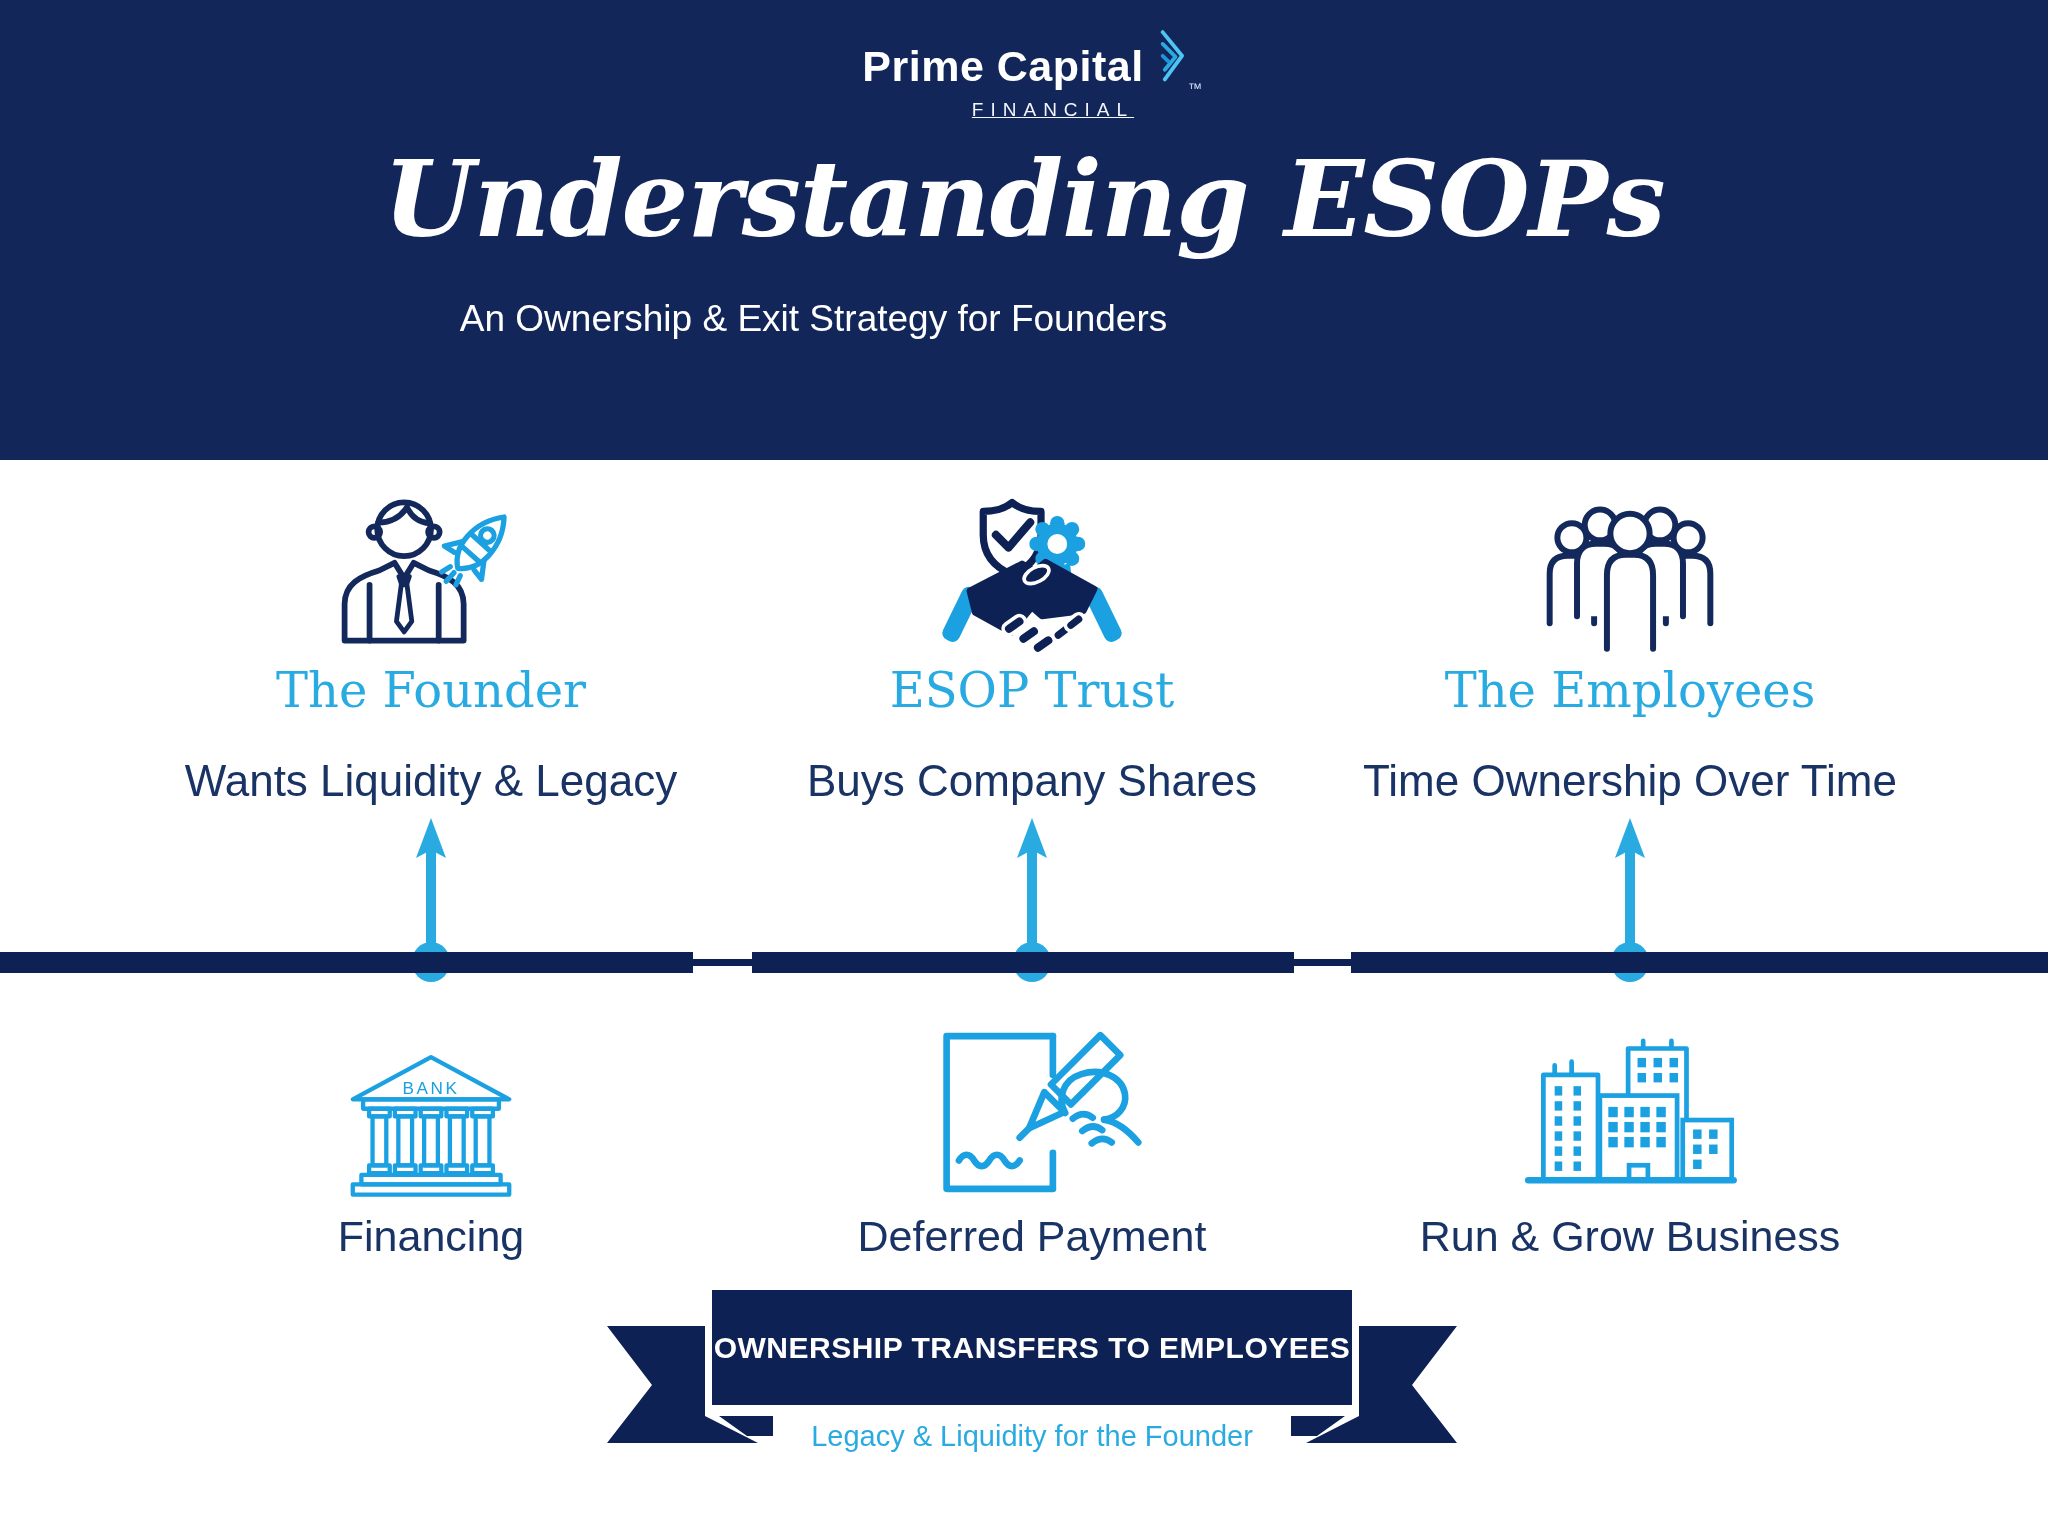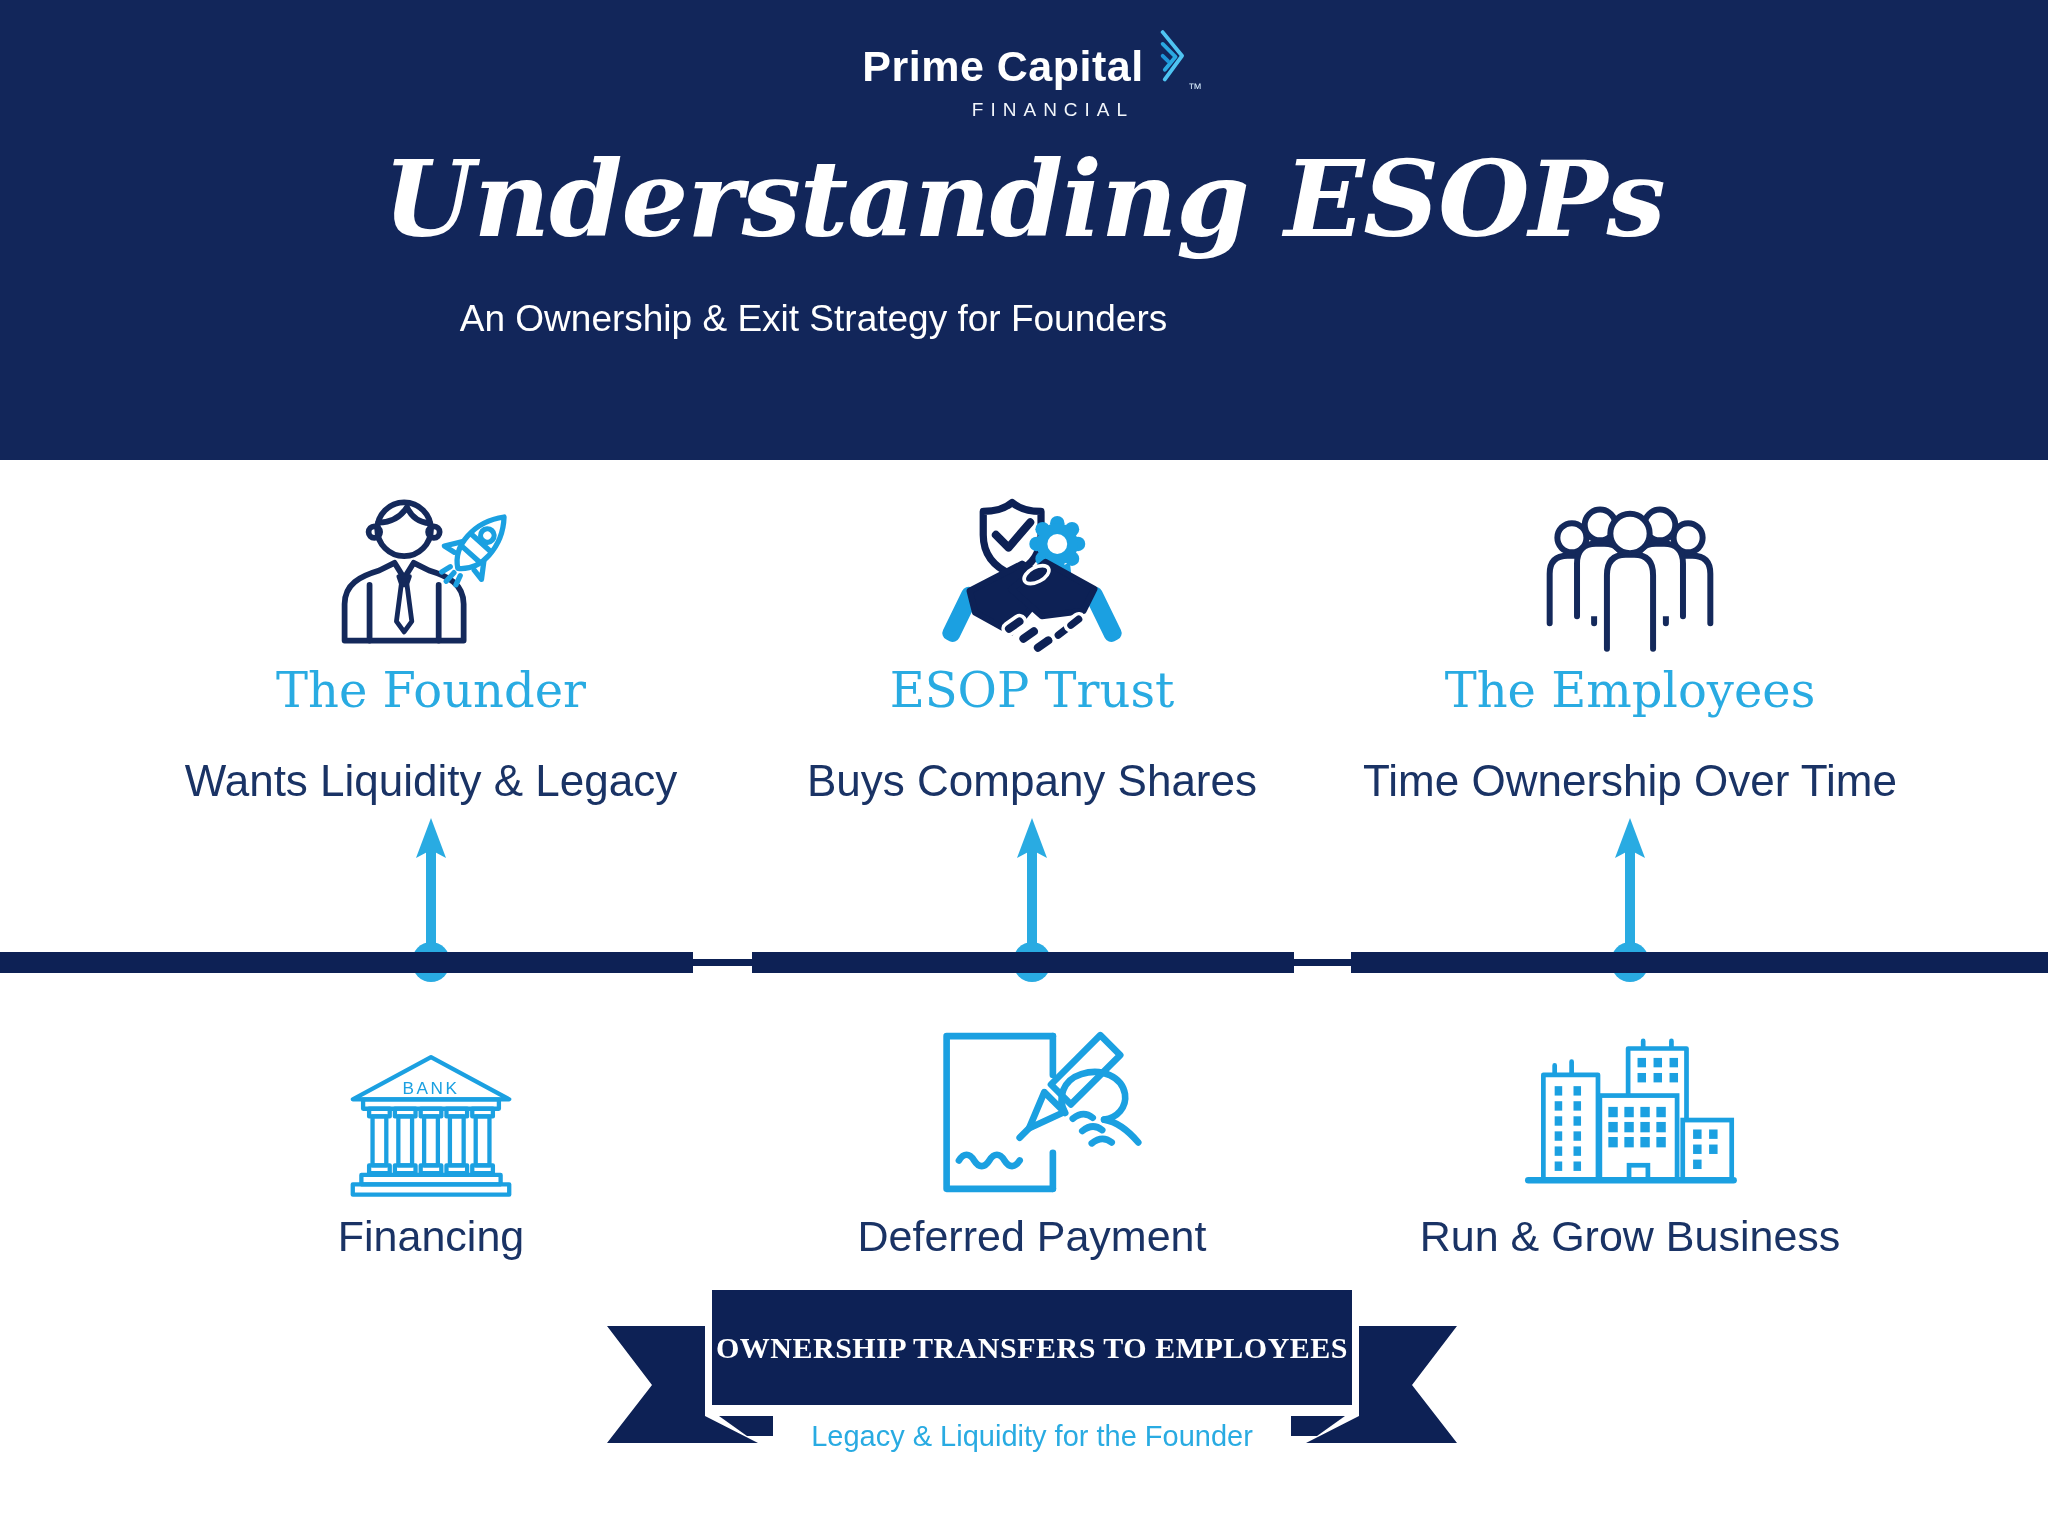--- a/index.html
+++ b/index.html
@@ -10,21 +10,21 @@
     --icon-blue:#1BA0E1;
     --white:#FFFFFF;
   }
   html,body{margin:0;padding:0;background:#fff;}
   .canvas{position:relative;width:2048px;height:1536px;overflow:hidden;background:#fff;
           font-family:"Liberation Sans",sans-serif;}
   
   .hero{position:absolute;left:0;top:0;width:2048px;height:460px;background:var(--navy-bg);}
   .logo{position:absolute;left:50%;top:42px;transform:translateX(-50%);display:flex;align-items:flex-start;gap:16px;}
   .logo-name{font-size:43px;font-weight:bold;color:#fff;letter-spacing:0.5px;}
-  .logo-sub{font-size:19px;color:#F2F6FB;letter-spacing:7px;margin-top:8px;position:relative;left:50px;text-align:center;}
+  .logo-sub{font-size:19px;color:#F2F6FB;letter-spacing:7px;margin-top:8px;position:relative;left:50px;text-align:center;text-decoration:underline;}
   .logo-mark{position:relative;margin-top:-12px;}
   .logo-mark .tm{position:absolute;right:-16px;bottom:-4px;font-size:14px;color:#CFE3F5;}
   .main-title{position:absolute;left:0;top:126px;width:2048px;margin:0;text-align:center;
               font-family:"DejaVu Serif",serif;font-weight:700;font-size:105px;line-height:1.4;color:#fff;letter-spacing:-1px;font-style:italic;}
   .subtitle{position:absolute;left:0;top:298px;width:1627px;text-align:center;font-size:37px;color:#fff;}
   
   .col{position:absolute;width:640px;text-align:center;}
   .col-top{top:480px;height:350px;}
   .icon-box{position:absolute;left:0;bottom:175px;width:640px;height:180px;display:flex;align-items:flex-end;justify-content:center;}
   .col-top .icon-box{bottom:auto;top:0;height:175px;align-items:flex-end;}
@@ -39,21 +39,21 @@
   .joint{position:absolute;background:#fff;height:7px;}
   .arrow{position:absolute;top:818px;width:44px;height:172px;}
   
   .ribbon-piece{position:absolute;left:0;top:0;width:2048px;height:1536px;background:var(--navy-deep);}
   .tail-left {clip-path:polygon(607px 1326px,705px 1326px,705px 1416px,758px 1443px,607px 1443px,652px 1385px);}
   .tail-right{clip-path:polygon(1359px 1326px,1457px 1326px,1412px 1385px,1457px 1443px,1306px 1443px,1359px 1416px);}
   .fold-left {clip-path:polygon(719px 1416px,773px 1416px,773px 1436px,747px 1436px);}
   .fold-right{clip-path:polygon(1291px 1416px,1345px 1416px,1317px 1436px,1291px 1436px);}
   .ribbon-rect{position:absolute;left:712px;top:1290px;width:640px;height:115px;background:var(--navy-deep);
                display:flex;align-items:center;justify-content:center;}
-  .ribbon-text{font-family:Liberation Serif, serif;font-weight:700;font-size:30px;color:#fff;letter-spacing:0.5px;white-space:nowrap;}
+  .ribbon-text{font-family:Liberation Sans, sans-serif;font-weight:700;font-size:30px;color:#fff;letter-spacing:0.5px;white-space:nowrap;}
   .footer-text{position:absolute;left:532px;top:1420px;width:1000px;text-align:center;font-size:29px;color:var(--accent);}
   .bank-sign{font-family:"Liberation Sans",sans-serif;font-size:20px;letter-spacing:3px;fill:var(--icon-blue);font-weight:500;}
 </style>
 </head>
 <body>
 
 <div class="canvas">
 
   <header class="hero">
     <div class="logo">

